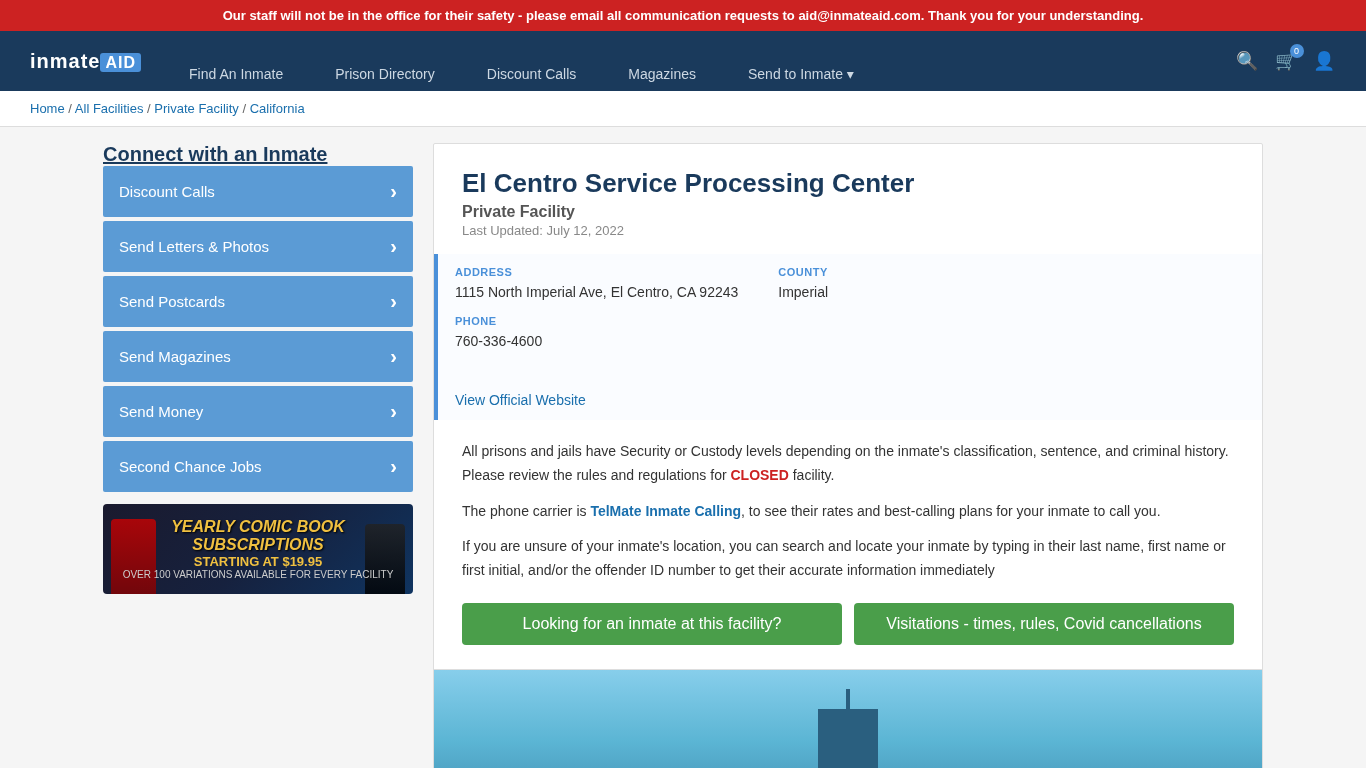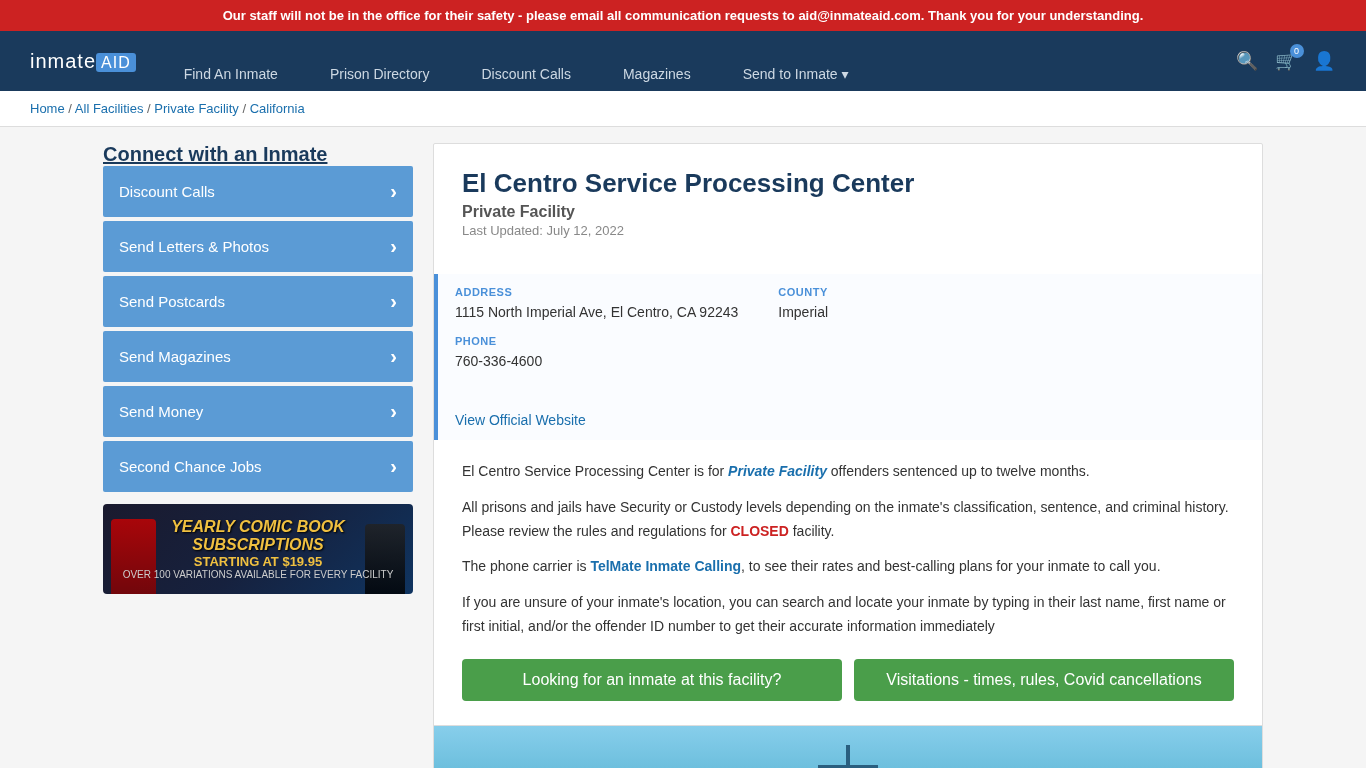--- a/index.html
+++ b/index.html
@@ -26,21 +26,21 @@
       height: 60px;
     }
     .logo {
       display: flex;
       align-items: center;
       margin-right: 30px;
     }
     .logo-text {
       color: white;
       font-size: 20px;
-      font-weight: normal;
+      font-weight: bold;
       letter-spacing: 1px;
       text-align: center;
     }
     nav {
       display: flex;
       align-items: flex-start;
       flex: 1;
       gap: 16px;
       margin-top: 26px;
     }
@@ -184,21 +184,21 @@
     }
     .facility-type {
       font-size: 16px;
       color: #555;
       font-weight: bold;
       margin-bottom: 2px;
     }
     .last-updated {
       font-size: 13px;
       color: #888;
-      margin-bottom: 36px;
+      margin-bottom: 16px;
     }
     .info-label {
       font-size: 11px;
       color: #4a90d9;
       font-weight: bold;
       text-transform: uppercase;
       margin-bottom: 4px;
       letter-spacing: 0.5px;
     }
     .info-value {
@@ -378,23 +378,20 @@
             <div class="info-value">760-336-4600</div>
           </div>
           <div>
             <a href="#" class="info-link">View Official Website</a>
           </div>
         </div>
       </div>
 
       <div style="margin-top: 20px;">
         <p class="description">
-          <span>El Centro Service Processing Center is for </span><a href="#" class="highlight-link">Private Facility</a><span> offenders sentenced up to twelve months.</span>
-        </p>
-        <p class="description">
           <span>All prisons and jails have Security or Custody levels depending on the inmate's classification, sentence, and criminal history. Please review the rules and regulations for </span><span class="highlight-closed">CLOSED</span><span> facility.</span>
         </p>
         <p class="description">
           <span>The phone carrier is </span><a href="#" class="info-link">TelMate Inmate Calling</a><span>, to see their rates and best-calling plans for your inmate to call you.</span>
         </p>
         <p class="description">If you are unsure of your inmate's location, you can search and locate your inmate by typing in their last name, first name or first initial, and/or the offender ID number to get their accurate information immediately</p>
       </div>
 
       <div class="action-buttons">
         <button class="btn-green">Looking for an inmate at this facility?</button>

